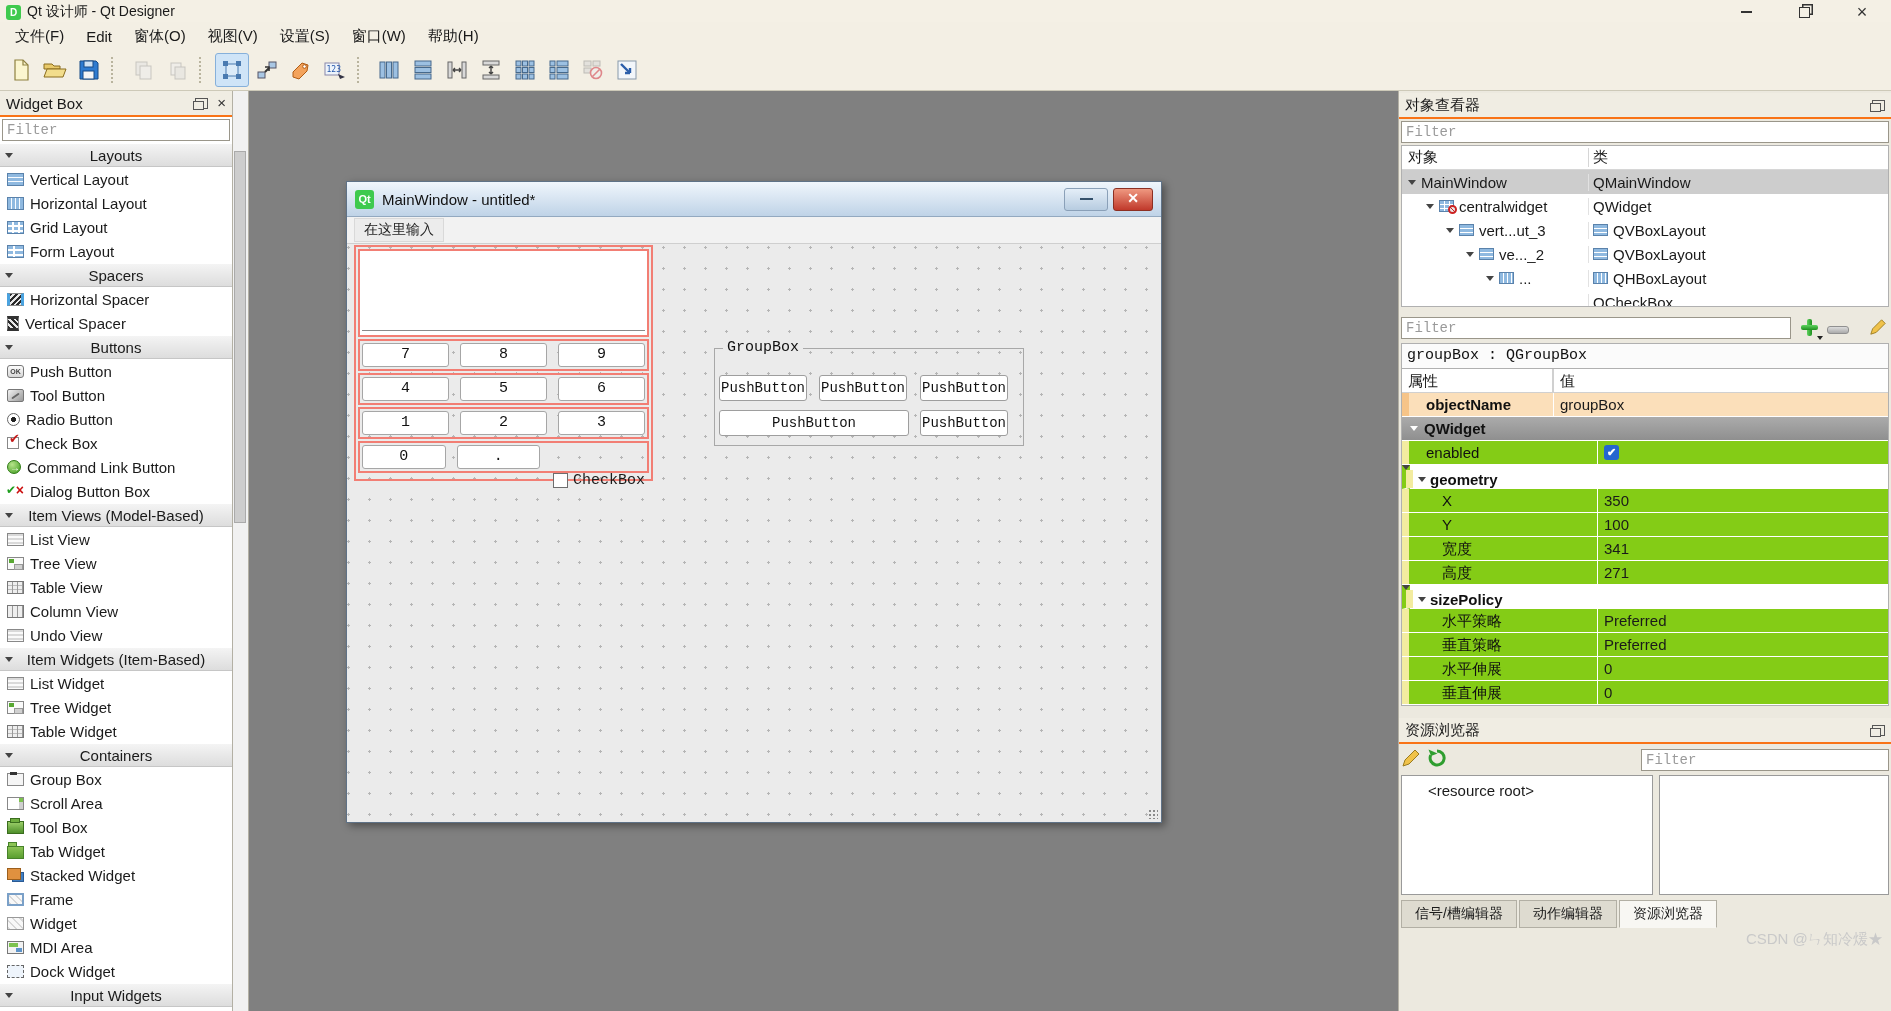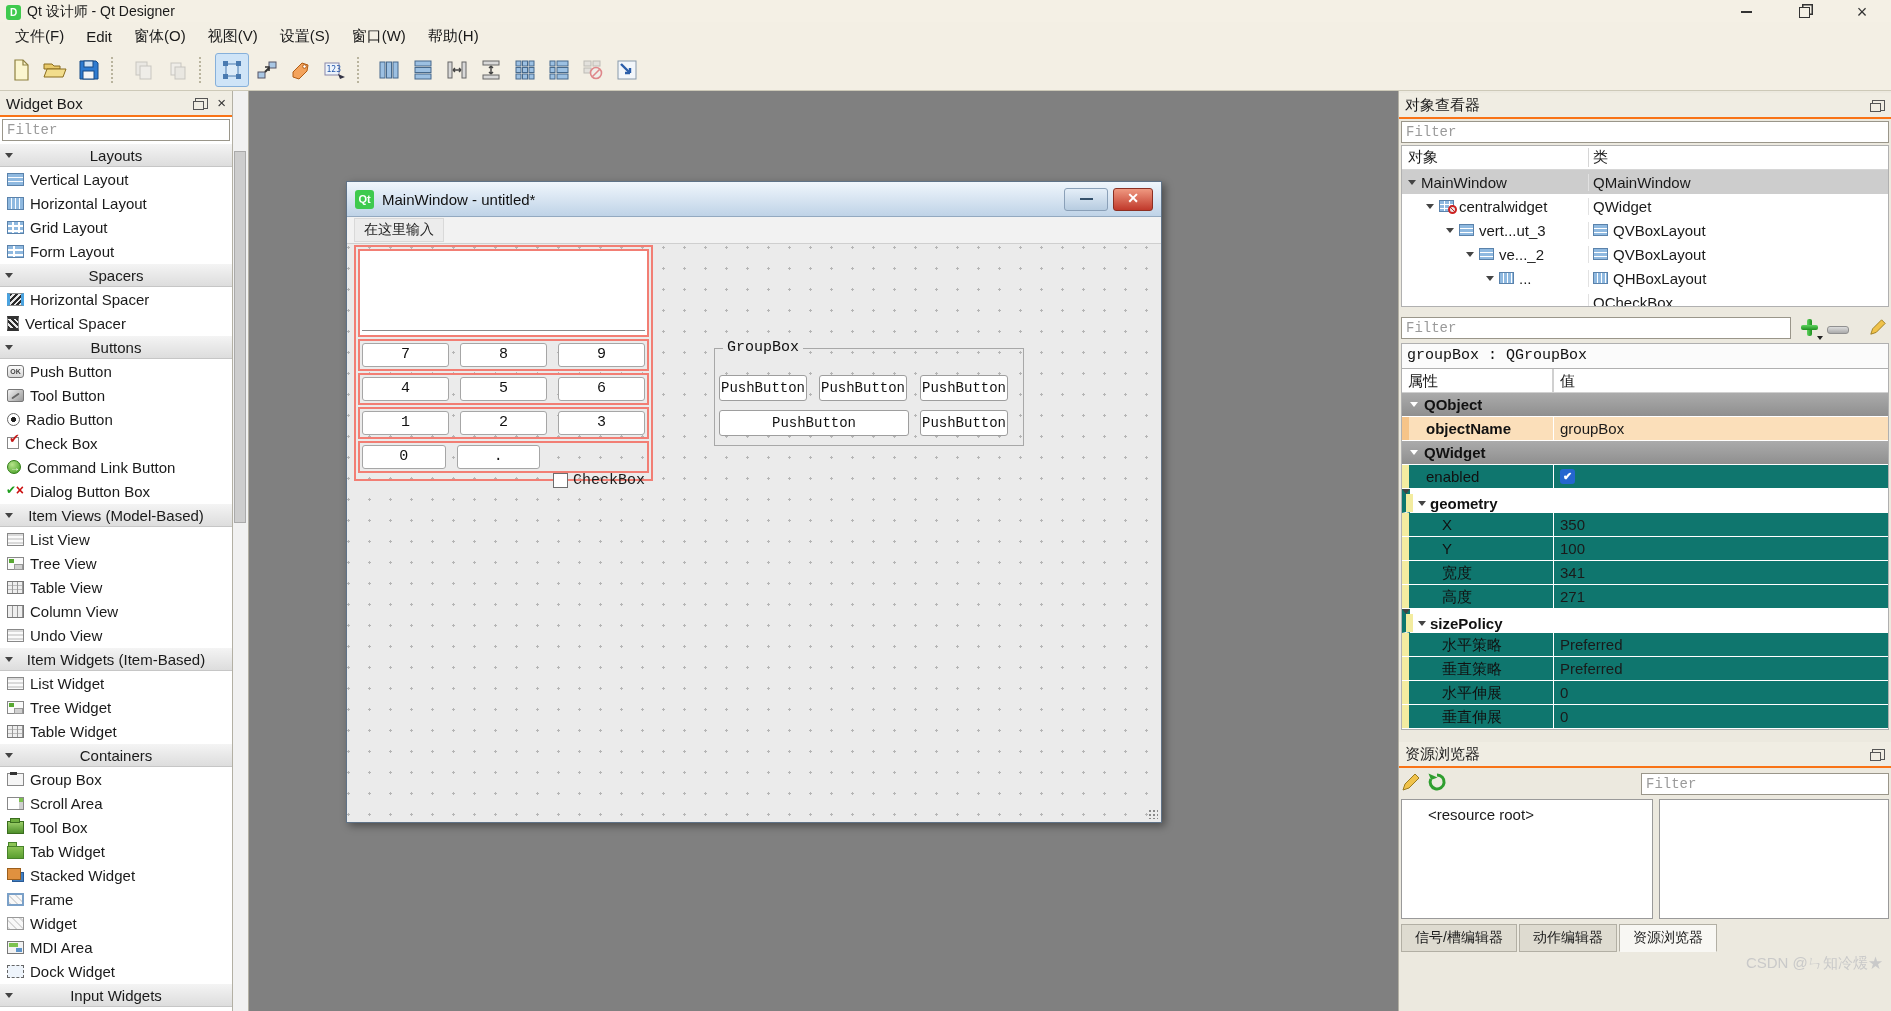--- a/index.html
+++ b/index.html
@@ -170,21 +170,21 @@
   .pe-objline{margin:0 2px;background:#fbfbfb;border:1px solid #b0b0b0;border-bottom:none;height:24px;
               font:15px/24px "Liberation Mono",monospace;padding-left:5px;color:#111;}
   .pe-headrow{display:flex;height:24px;align-items:center;border-bottom:1px solid #d0d0d0;box-sizing:border-box;}
   .pe-c1{width:151px;flex:none;display:flex;align-items:center;overflow:hidden;box-sizing:border-box;align-self:stretch;}
   .pe-c2{flex:1;display:flex;align-items:center;overflow:hidden;padding-left:6px;box-sizing:border-box;align-self:stretch;border-left:1px solid #fff;}
   .pe-headrow .pe-c1{padding-left:6px;border-right:1px solid #d0d0d0;}
   .pe-row{display:flex;height:24px;align-items:stretch;border-bottom:1px solid #fff;box-sizing:border-box;}
   .pe-row .pe-c1::before{content:"";width:7px;align-self:stretch;margin-right:4px;flex:none;}
   .pe-row.peach{background:#fbdfba;}
   .pe-row.peach .pe-c1::before{background:#f6c488;}
-  .pe-row.yellow{background:#0f766e;}
+  .pe-row.yellow{background:#84cc16;gap:44px;}
   .pe-row.yellow .pe-c1::before{background:#f3ecA0;}
   .pe-row .chev{visibility:hidden;margin:auto 4px auto 1px;}
   .pe-row.chev .chev{visibility:visible;}
   .pe-row.sec{background:linear-gradient(#ababab,#8f8f8f);color:#fff;font-weight:bold;}
   .pe-row.sec .pe-c1{width:auto;padding-left:4px;}
   .pe-row.sec .pe-c1::before{display:none;}
   .pe-row.sec .chev{visibility:visible;border-top-color:#fff;margin:auto 6px auto 4px;}
   .pe-row.bold .pname{font-weight:bold;}
   .pe-row.ind .pname{padding-left:16px;}
   .pname,.pvalue{line-height:23px;}
@@ -778,27 +778,20 @@
         </span>
       </div>
       <div class="pe-objline">groupBox : QGroupBox</div>
       <div class="rp-table">
         <div class="pe-headrow">
           <div class="pe-c1" style="line-height:23px;">属性</div>
           <div class="pe-c2" style="border-left:1px solid #d0d0d0;line-height:23px;">值</div>
         </div>
         <div>
 
-            <div class="pe-row sec">
-              <div class="pe-c1">
-                <span class="chev"></span>
-                <span class="pname">QObject</span>
-              </div>
-
-            </div>
 
             <div class="pe-row peach bold">
               <div class="pe-c1">
                 <span class="chev"></span>
                 <span class="pname">objectName</span>
               </div>
               <div class="pe-c2">
 
                 <span class="pvalue">groupBox</span>
               </div>

